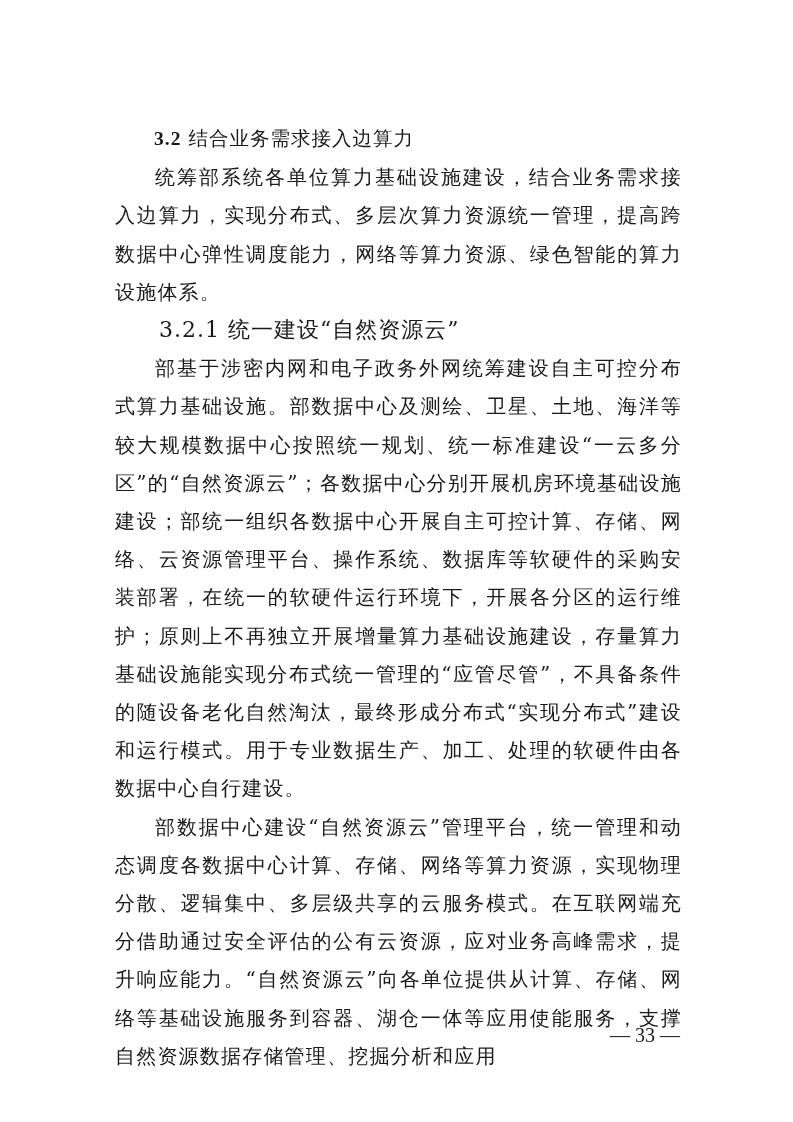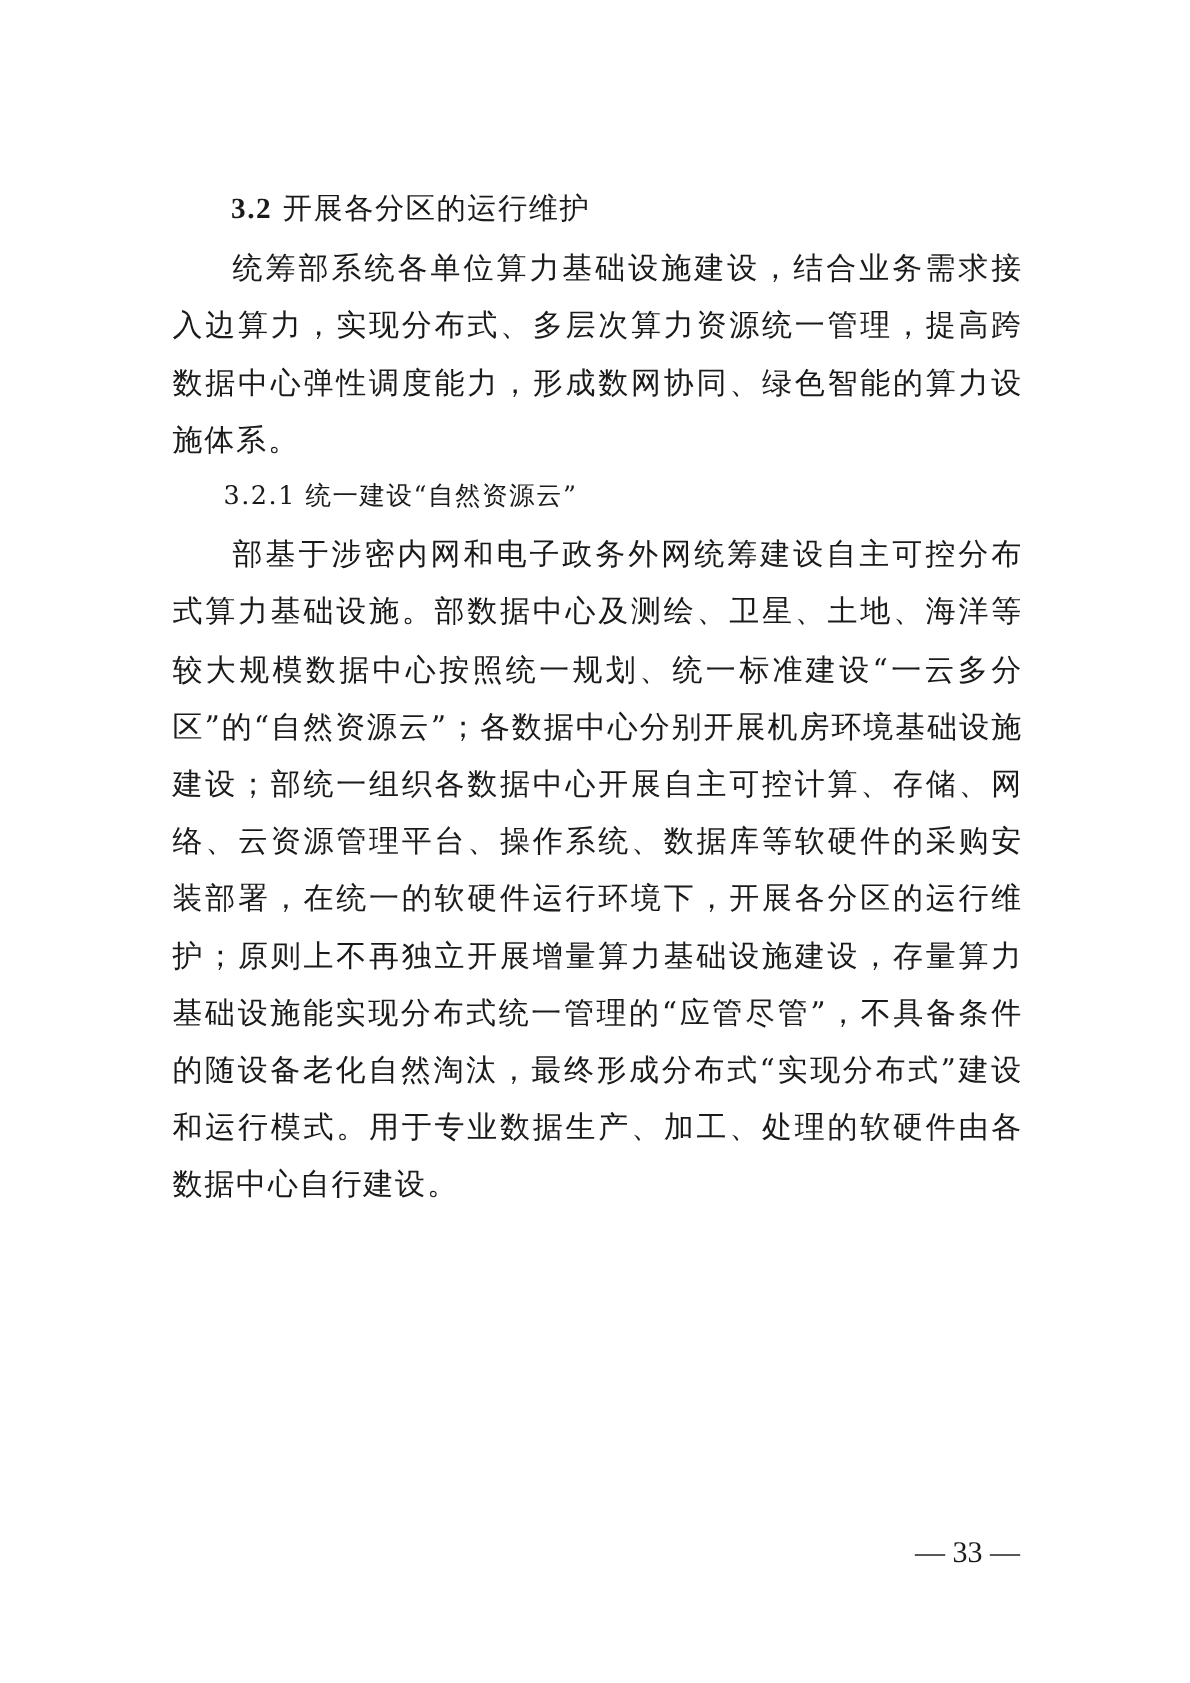--- a/index.html
+++ b/index.html
@@ -6,29 +6,30 @@
     body { width: 793px; height: 1122px; position: relative; overflow: hidden; }
     .page {
       position: absolute; left: 115px; top: 120px; width: 567px;
       font-family: "DejaVu Serif", "Liberation Serif", serif;
       color: #1a1a1a; font-size: 20px; line-height: 38.2px;
       text-align: justify; text-justify: inter-character;
     }
     .p { margin: 0; text-indent: 2em; letter-spacing: 1.2px; }
     .h2 { margin: 0; text-indent: 2em; font-size: 19.5px; letter-spacing: 1px; }
     .h2 .num { font-family: "Liberation Serif", serif; font-weight: bold; }
-    .h3 { margin: 0; text-indent: 2em; font-size: 17px; letter-spacing: 1px; }
+    .h3 { margin: 0; text-indent: 2em; font-size: 22px; letter-spacing: 1px; }
     .pagenum {
       position: absolute; top: 1024px; right: 113px;
       font-family: "Liberation Serif", serif; font-size: 20px; color: #1a1a1a; text-align: center;
     }
   </style>
 </head>
 <body>
 
 <div class="page">
-  <p class="h2"><span class="num">3.2</span> <span>开展各分区的运行维护</span></p>
-  <p class="p">统筹部系统各单位算力基础设施建设，结合业务需求接入边算力，实现分布式、多层次算力资源统一管理，提高跨数据中心弹性调度能力，形成数网协同、绿色智能的算力设施体系。</p>
+  <p class="h2"><span class="num">3.2</span> <span>结合业务需求接入边算力</span></p>
+  <p class="p">统筹部系统各单位算力基础设施建设，结合业务需求接入边算力，实现分布式、多层次算力资源统一管理，提高跨数据中心弹性调度能力，网络等算力资源、绿色智能的算力设施体系。</p>
   <p class="h3">3.2.1 统一建设“自然资源云”</p>
   <p class="p">部基于涉密内网和电子政务外网统筹建设自主可控分布式算力基础设施。部数据中心及测绘、卫星、土地、海洋等较大规模数据中心按照统一规划、统一标准建设“一云多分区”的“自然资源云”；各数据中心分别开展机房环境基础设施建设；部统一组织各数据中心开展自主可控计算、存储、网络、云资源管理平台、操作系统、数据库等软硬件的采购安装部署，在统一的软硬件运行环境下，开展各分区的运行维护；原则上不再独立开展增量算力基础设施建设，存量算力基础设施能实现分布式统一管理的“应管尽管”，不具备条件的随设备老化自然淘汰，最终形成分布式“实现分布式”建设和运行模式。用于专业数据生产、加工、处理的软硬件由各数据中心自行建设。</p>
+  <p class="p">部数据中心建设“自然资源云”管理平台，统一管理和动态调度各数据中心计算、存储、网络等算力资源，实现物理分散、逻辑集中、多层级共享的云服务模式。在互联网端充分借助通过安全评估的公有云资源，应对业务高峰需求，提升响应能力。“自然资源云”向各单位提供从计算、存储、网络等基础设施服务到容器、湖仓一体等应用使能服务，支撑自然资源数据存储管理、挖掘分析和应用</p>
 </div>
 
 <div class="pagenum">— 33 —</div>
 
 </body></html>

